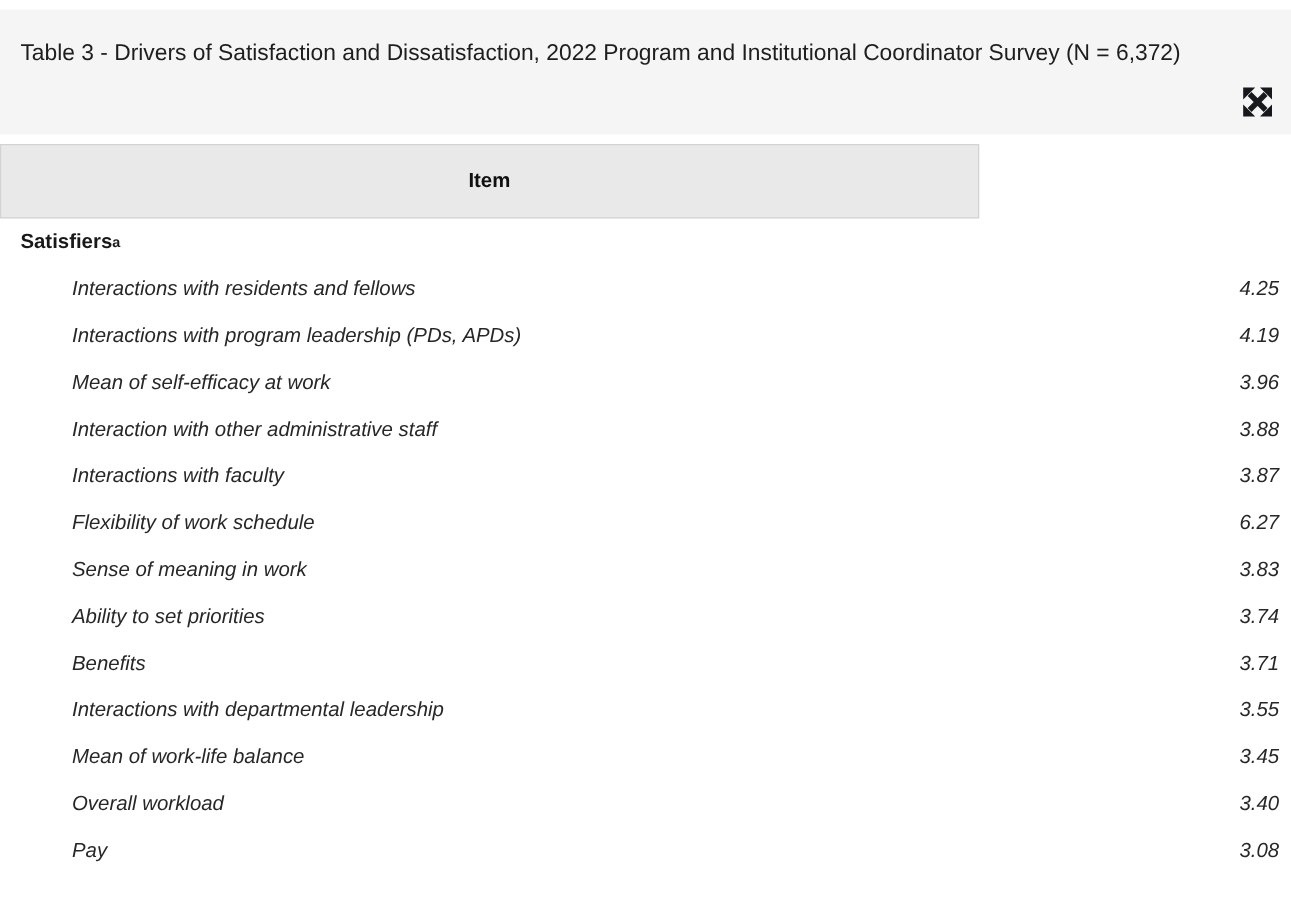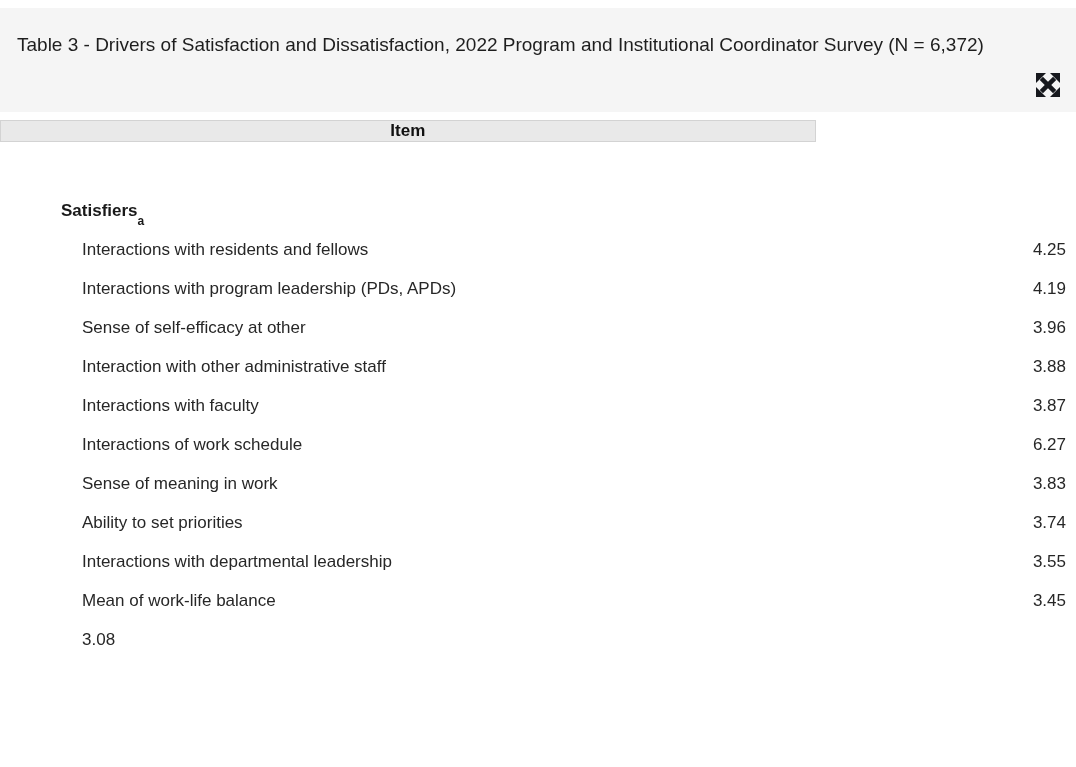--- a/index.html
+++ b/index.html
@@ -41,57 +41,56 @@
     cursor: pointer;
   }
   .expand-btn svg { width: 100%; height: 100%; display: block; }
   
   .col-header {
     display: flex;
     gap: 3px;
     margin-top: 8px;
     height: 62px;
     background: #ffffff;
-    flex-direction: column;
   }
   .col-cell {
     box-sizing: border-box;
     background: #e9e9e9;
     border: 1px solid #d3d3d3;
     display: flex;
     align-items: center;
     justify-content: center;
     font-size: 17px;
     font-weight: 700;
     color: #111111;
   }
   .col-item { width: 75.8%; }
   .col-mean { flex: 1; }
   
   .tbl-body { background: #ffffff; }
   .row {
     height: 39px;
     display: flex;
-    align-items: flex-end;
+    align-items: center;
     font-size: 17px;
-    margin-left: 44px;
   }
   .section-row {
     padding-left: 17px;
     font-weight: 700;
     color: #191919;
   }
   .section-row sup {
     font-size: 12px;
     line-height: 0;
   }
   .item-row {
-    padding-left: 38px;
+    padding-left: 60px;
     padding-right: 10px;
     color: #272727;
+    font-style: italic;
   }
   .item-cell { flex: 1; }
   .mean-cell { text-align: right; }
 </style>
 </head>
 <body>
 
 <div>
 
   <div class="title-panel">
@@ -121,49 +120,58 @@
       </div>
       <div class="row item-row">
         <span class="item-cell">Interactions with residents and fellows</span>
         <span class="mean-cell">4.25</span>
       </div>
       <div class="row item-row">
         <span class="item-cell">Interactions with program leadership (PDs, APDs)</span>
         <span class="mean-cell">4.19</span>
       </div>
       <div class="row item-row">
-        <span class="item-cell">Sense of self-efficacy at other</span>
+        <span class="item-cell">Mean of self-efficacy at work</span>
         <span class="mean-cell">3.96</span>
       </div>
       <div class="row item-row">
         <span class="item-cell">Interaction with other administrative staff</span>
         <span class="mean-cell">3.88</span>
       </div>
       <div class="row item-row">
         <span class="item-cell">Interactions with faculty</span>
         <span class="mean-cell">3.87</span>
       </div>
       <div class="row item-row">
-        <span class="item-cell">Interactions of work schedule</span>
+        <span class="item-cell">Flexibility of work schedule</span>
         <span class="mean-cell">6.27</span>
       </div>
       <div class="row item-row">
         <span class="item-cell">Sense of meaning in work</span>
         <span class="mean-cell">3.83</span>
       </div>
       <div class="row item-row">
         <span class="item-cell">Ability to set priorities</span>
         <span class="mean-cell">3.74</span>
       </div>
       <div class="row item-row">
+        <span class="item-cell">Benefits</span>
+        <span class="mean-cell">3.71</span>
+      </div>
+      <div class="row item-row">
         <span class="item-cell">Interactions with departmental leadership</span>
         <span class="mean-cell">3.55</span>
       </div>
       <div class="row item-row">
         <span class="item-cell">Mean of work-life balance</span>
         <span class="mean-cell">3.45</span>
       </div>
       <div class="row item-row">
+        <span class="item-cell">Overall workload</span>
+        <span class="mean-cell">3.40</span>
+      </div>
+      <div class="row item-row">
+        <span class="item-cell">Pay</span>
         <span class="mean-cell">3.08</span>
       </div>
     </div>
 
 </div>
 
 </body></html>

